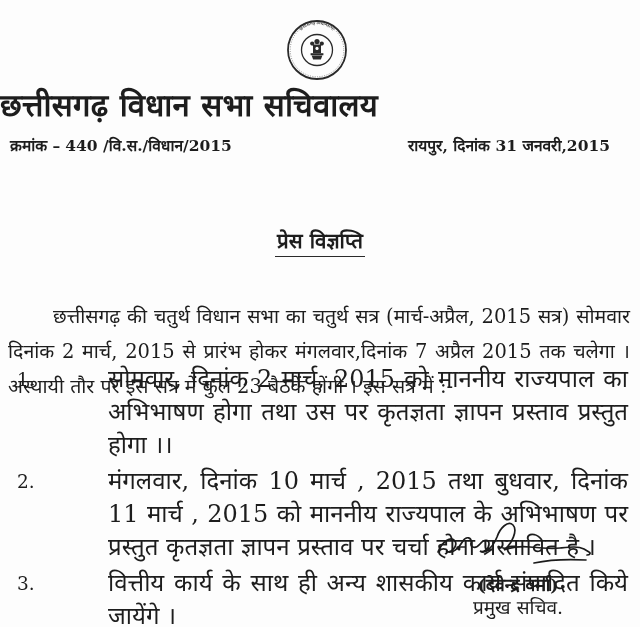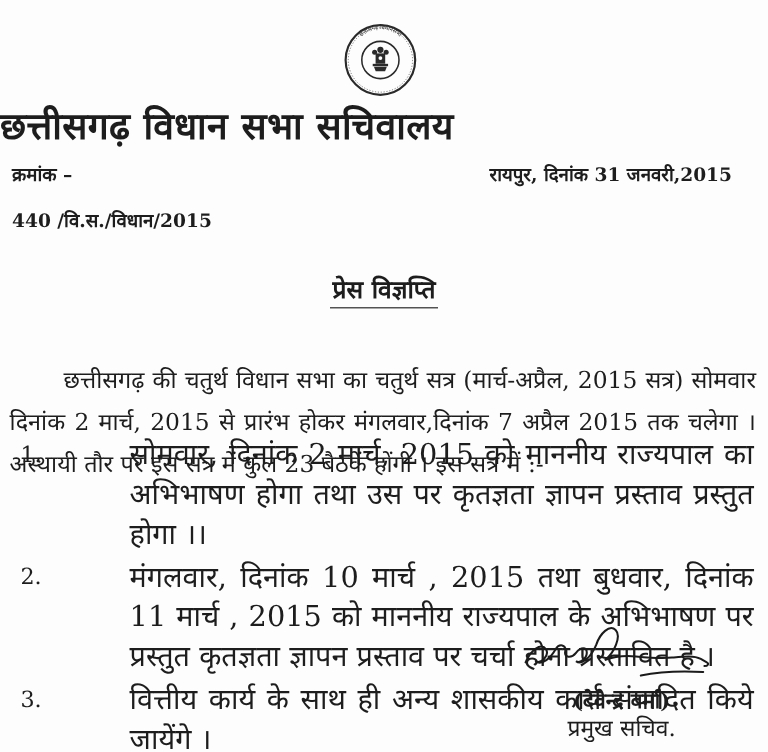--- a/index.html
+++ b/index.html
@@ -26,21 +26,21 @@
     font-size:31px;font-weight:600;
     letter-spacing:.3px;
     white-space:nowrap;
   }
   
   .ref-row{
     position:absolute;top:134px;left:10px;right:30px;
     display:flex;justify-content:space-between;align-items:baseline;
     font-size:15.5px;font-weight:700;
   }
-  .ref-left{display:flex;gap:16px;flex-direction:column;}
+  .ref-left{display:flex;gap:5px;}
   
   .press-title{
     position:absolute;top:186px;left:0;right:0;
     text-align:center;font-size:20.5px;font-weight:600;
   }
   .press-title .underlined{
     display:inline-block;
     border-bottom:1.5px solid #2a2a2a;
     padding:0 2px 2px 2px;
     margin-top:40px;

